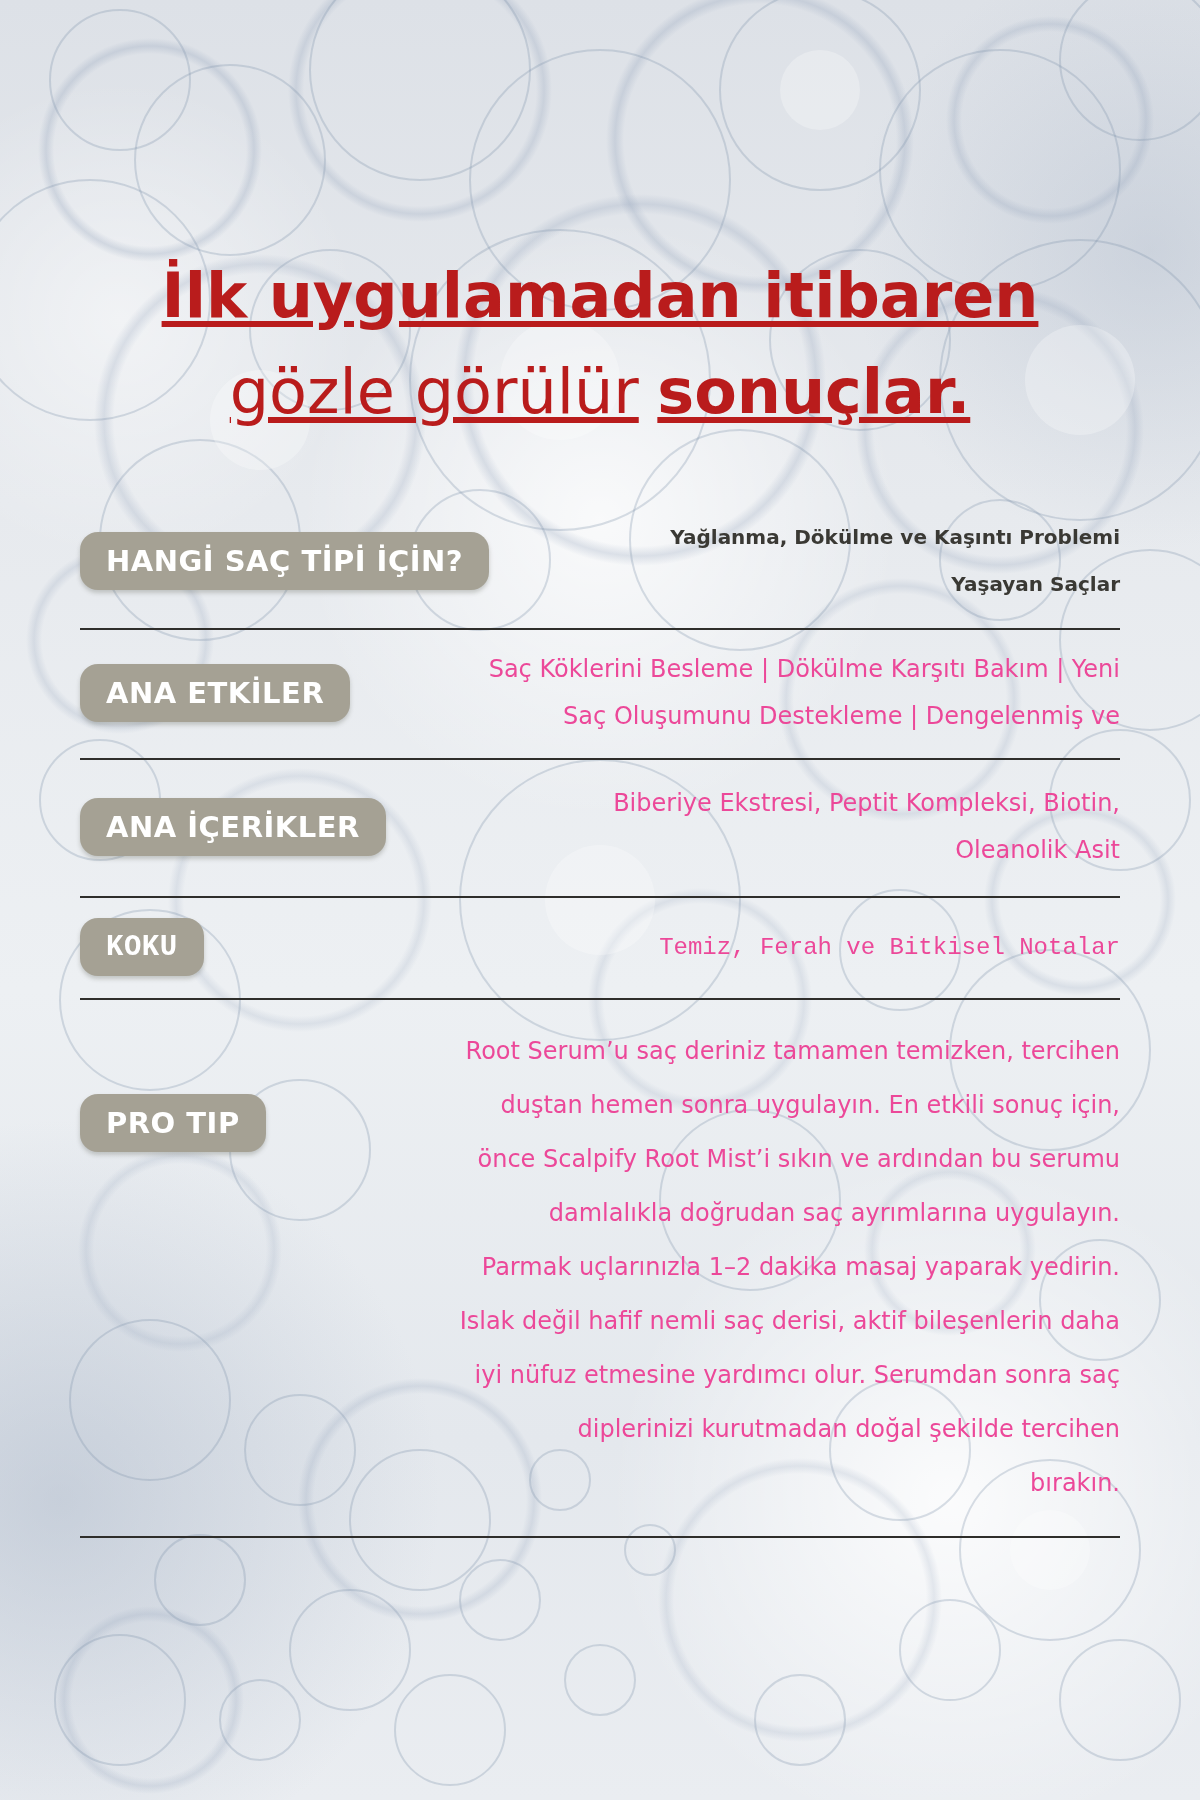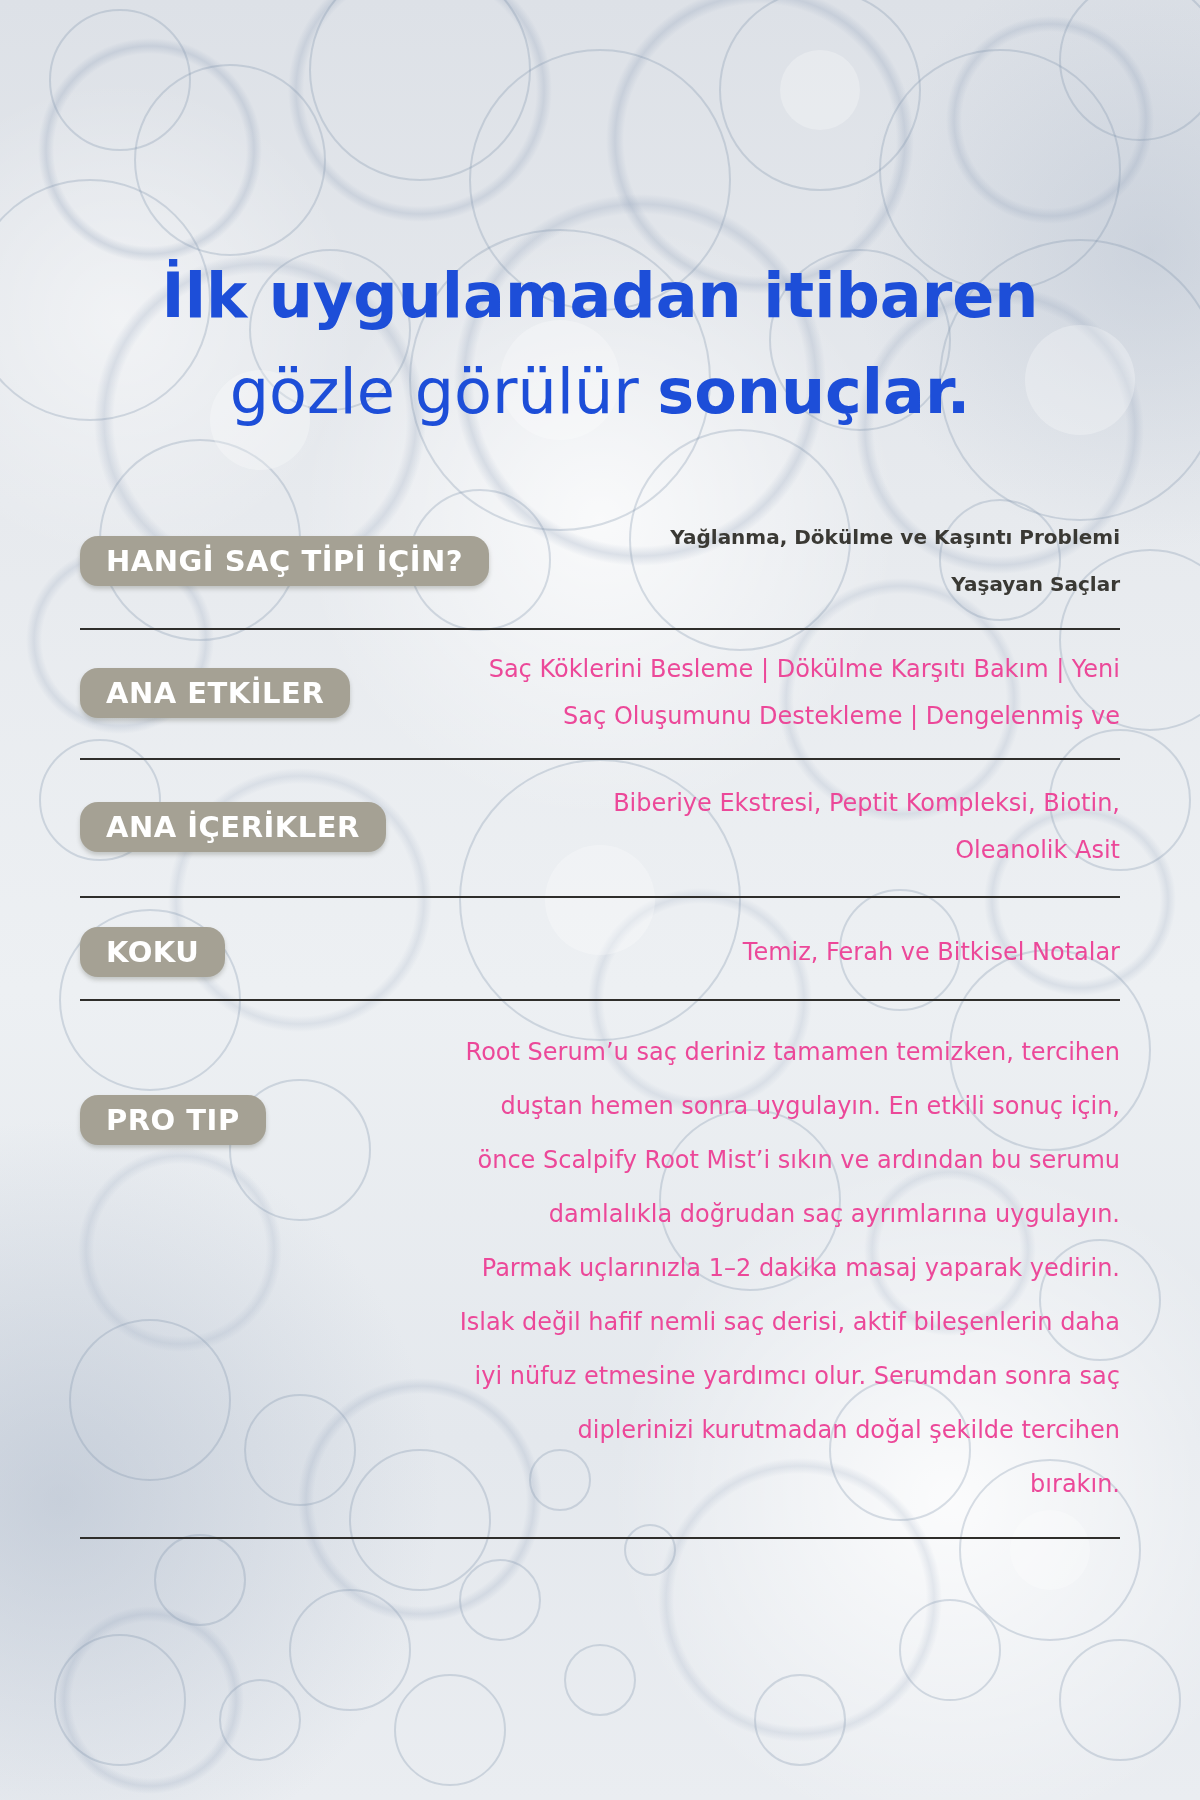--- a/index.html
+++ b/index.html
@@ -32,44 +32,44 @@
       radial-gradient(circle at 950px 1500px, rgba(255,255,255,.85), rgba(255,255,255,0) 340px),
       radial-gradient(circle at 120px 320px,  rgba(255,255,255,.50), rgba(255,255,255,0) 240px),
       radial-gradient(circle at 60px 1500px,  rgba(163,176,195,.45), rgba(255,255,255,0) 380px),
       radial-gradient(circle at 1150px 250px, rgba(163,176,195,.35), rgba(255,255,255,0) 300px),
       linear-gradient(180deg,#dde1e7 0%,#e7eaee 28%,#edf0f3 55%,#e4e8ed 80%,#eaedf1 100%);
   }
   .bubble-svg{position:absolute;inset:0;z-index:1;}
   
   .content{position:absolute;inset:0;z-index:2;}
   .headline{
-    margin:248px 80px 0 80px;text-align:center;color:#1d4ed8;
-    font-size:62px;line-height:1.55;letter-spacing:0px;
+    margin:248px 80px 0 80px;text-align:center;color:#b91c1c;
+    font-size:62px;line-height:1.55;letter-spacing:0px;text-decoration:underline;
   }
   .headline .h-bold{font-weight:bold;}
   .headline .h-reg{font-weight:normal;margin-right:.30em;}
   .spec-table{margin:56px 80px 0 80px;}
   .spec-row{
     display:flex;align-items:center;gap:34px;
     border-bottom:2px solid #2f2e2b;
   }
   .spec-badge{
     background:#a5a194;color:#ffffff;font-weight:bold;
     font-size:29px;letter-spacing:.5px;white-space:nowrap;
-    padding:0 26px;height:50px;display:flex;align-items:center;
+    padding:0 26px;height:58px;display:flex;align-items:center;
     border-radius:18px;box-shadow:0 3px 4px rgba(96,98,88,.30);
     flex:0 0 auto;
   }
   .spec-value{flex:1;text-align:right;color:#ec4899;font-size:24px;}
   .spec-value .line{display:block;line-height:47px;}
   .row-hair-type{padding:18px 0 20px 0;}
   .row-hair-type .spec-value{font-weight:bold;color:#3a3934;font-size:20px;}
   .row-effects{padding:16px 0 18px 0;}
   .row-ingredients{padding:20px 0 22px 0;}
-  .row-scent{padding:29px 0 22px 0;}
+  .row-scent{padding:20px 0 22px 0;font-family:Liberation Mono, monospace;}
   .row-protip{padding:24px 0 26px 0;align-items:flex-start;}
   .row-protip .spec-badge{margin-top:70px;}
   .row-protip .spec-value .line{line-height:54px;}
 </style>
 </head>
 <body>
 
 <div class="backdrop"></div>
 
 <svg class="bubble-svg" viewBox="0 0 1200 1800" aria-hidden="true">

